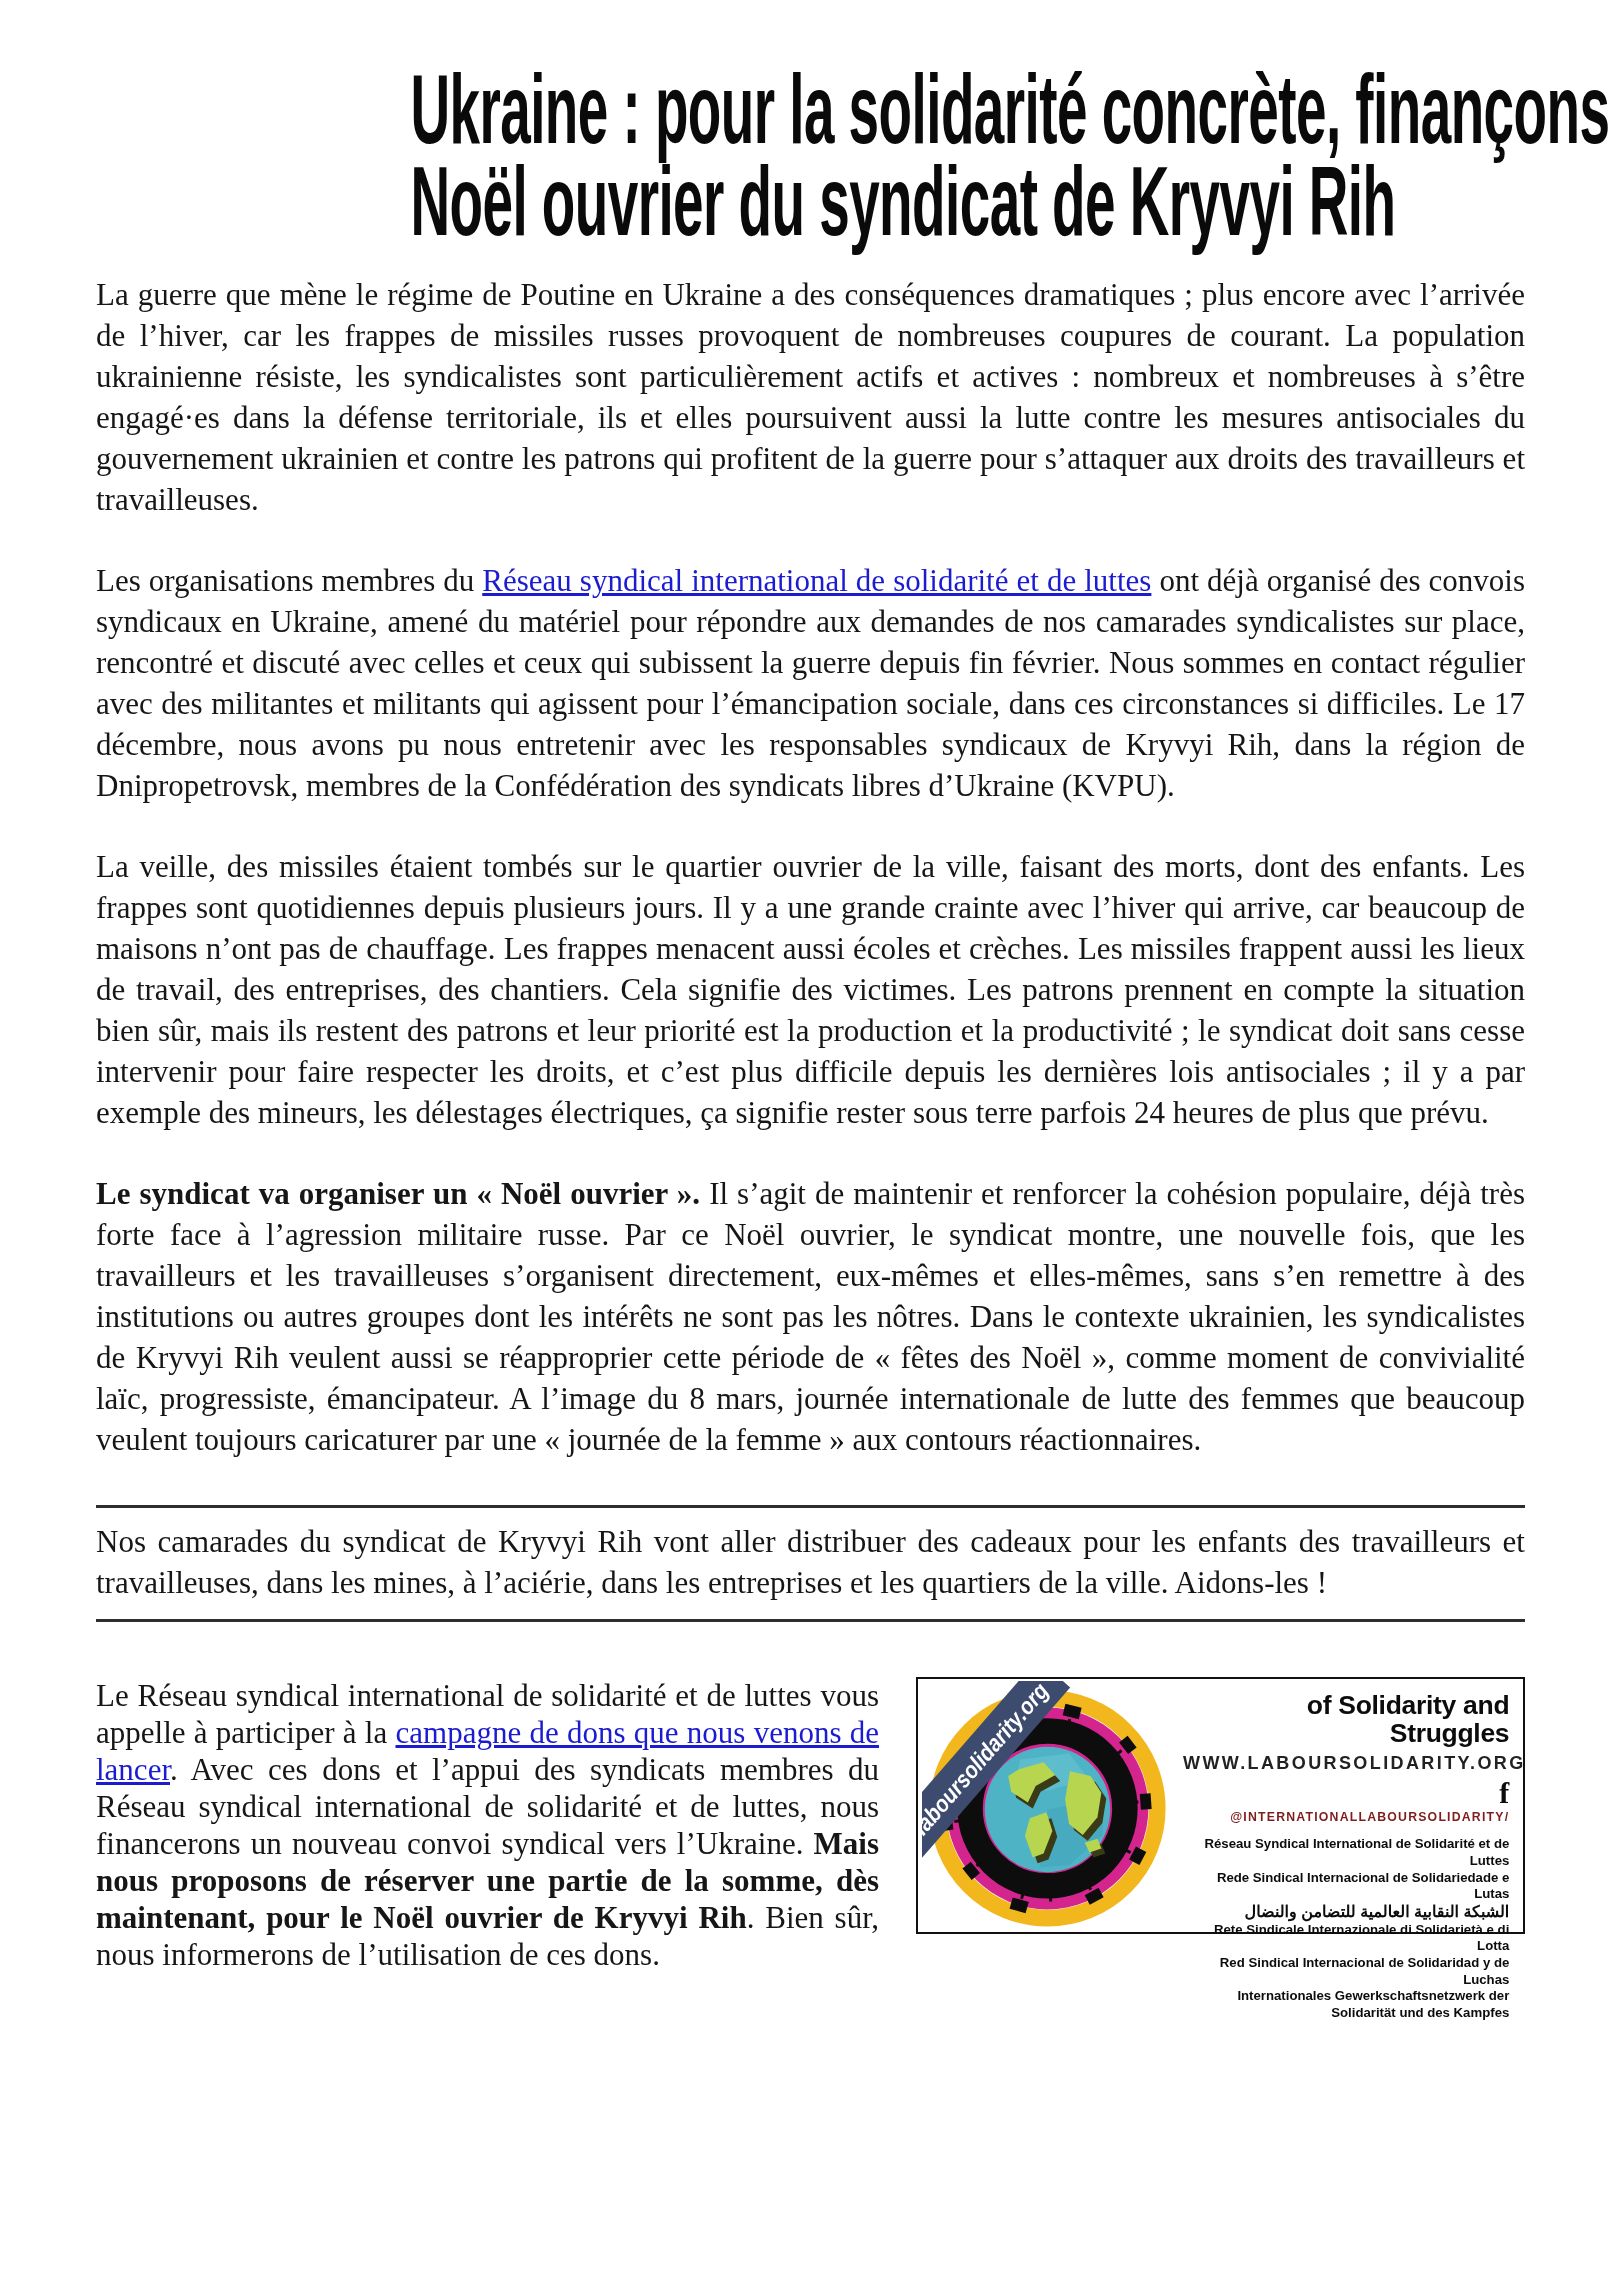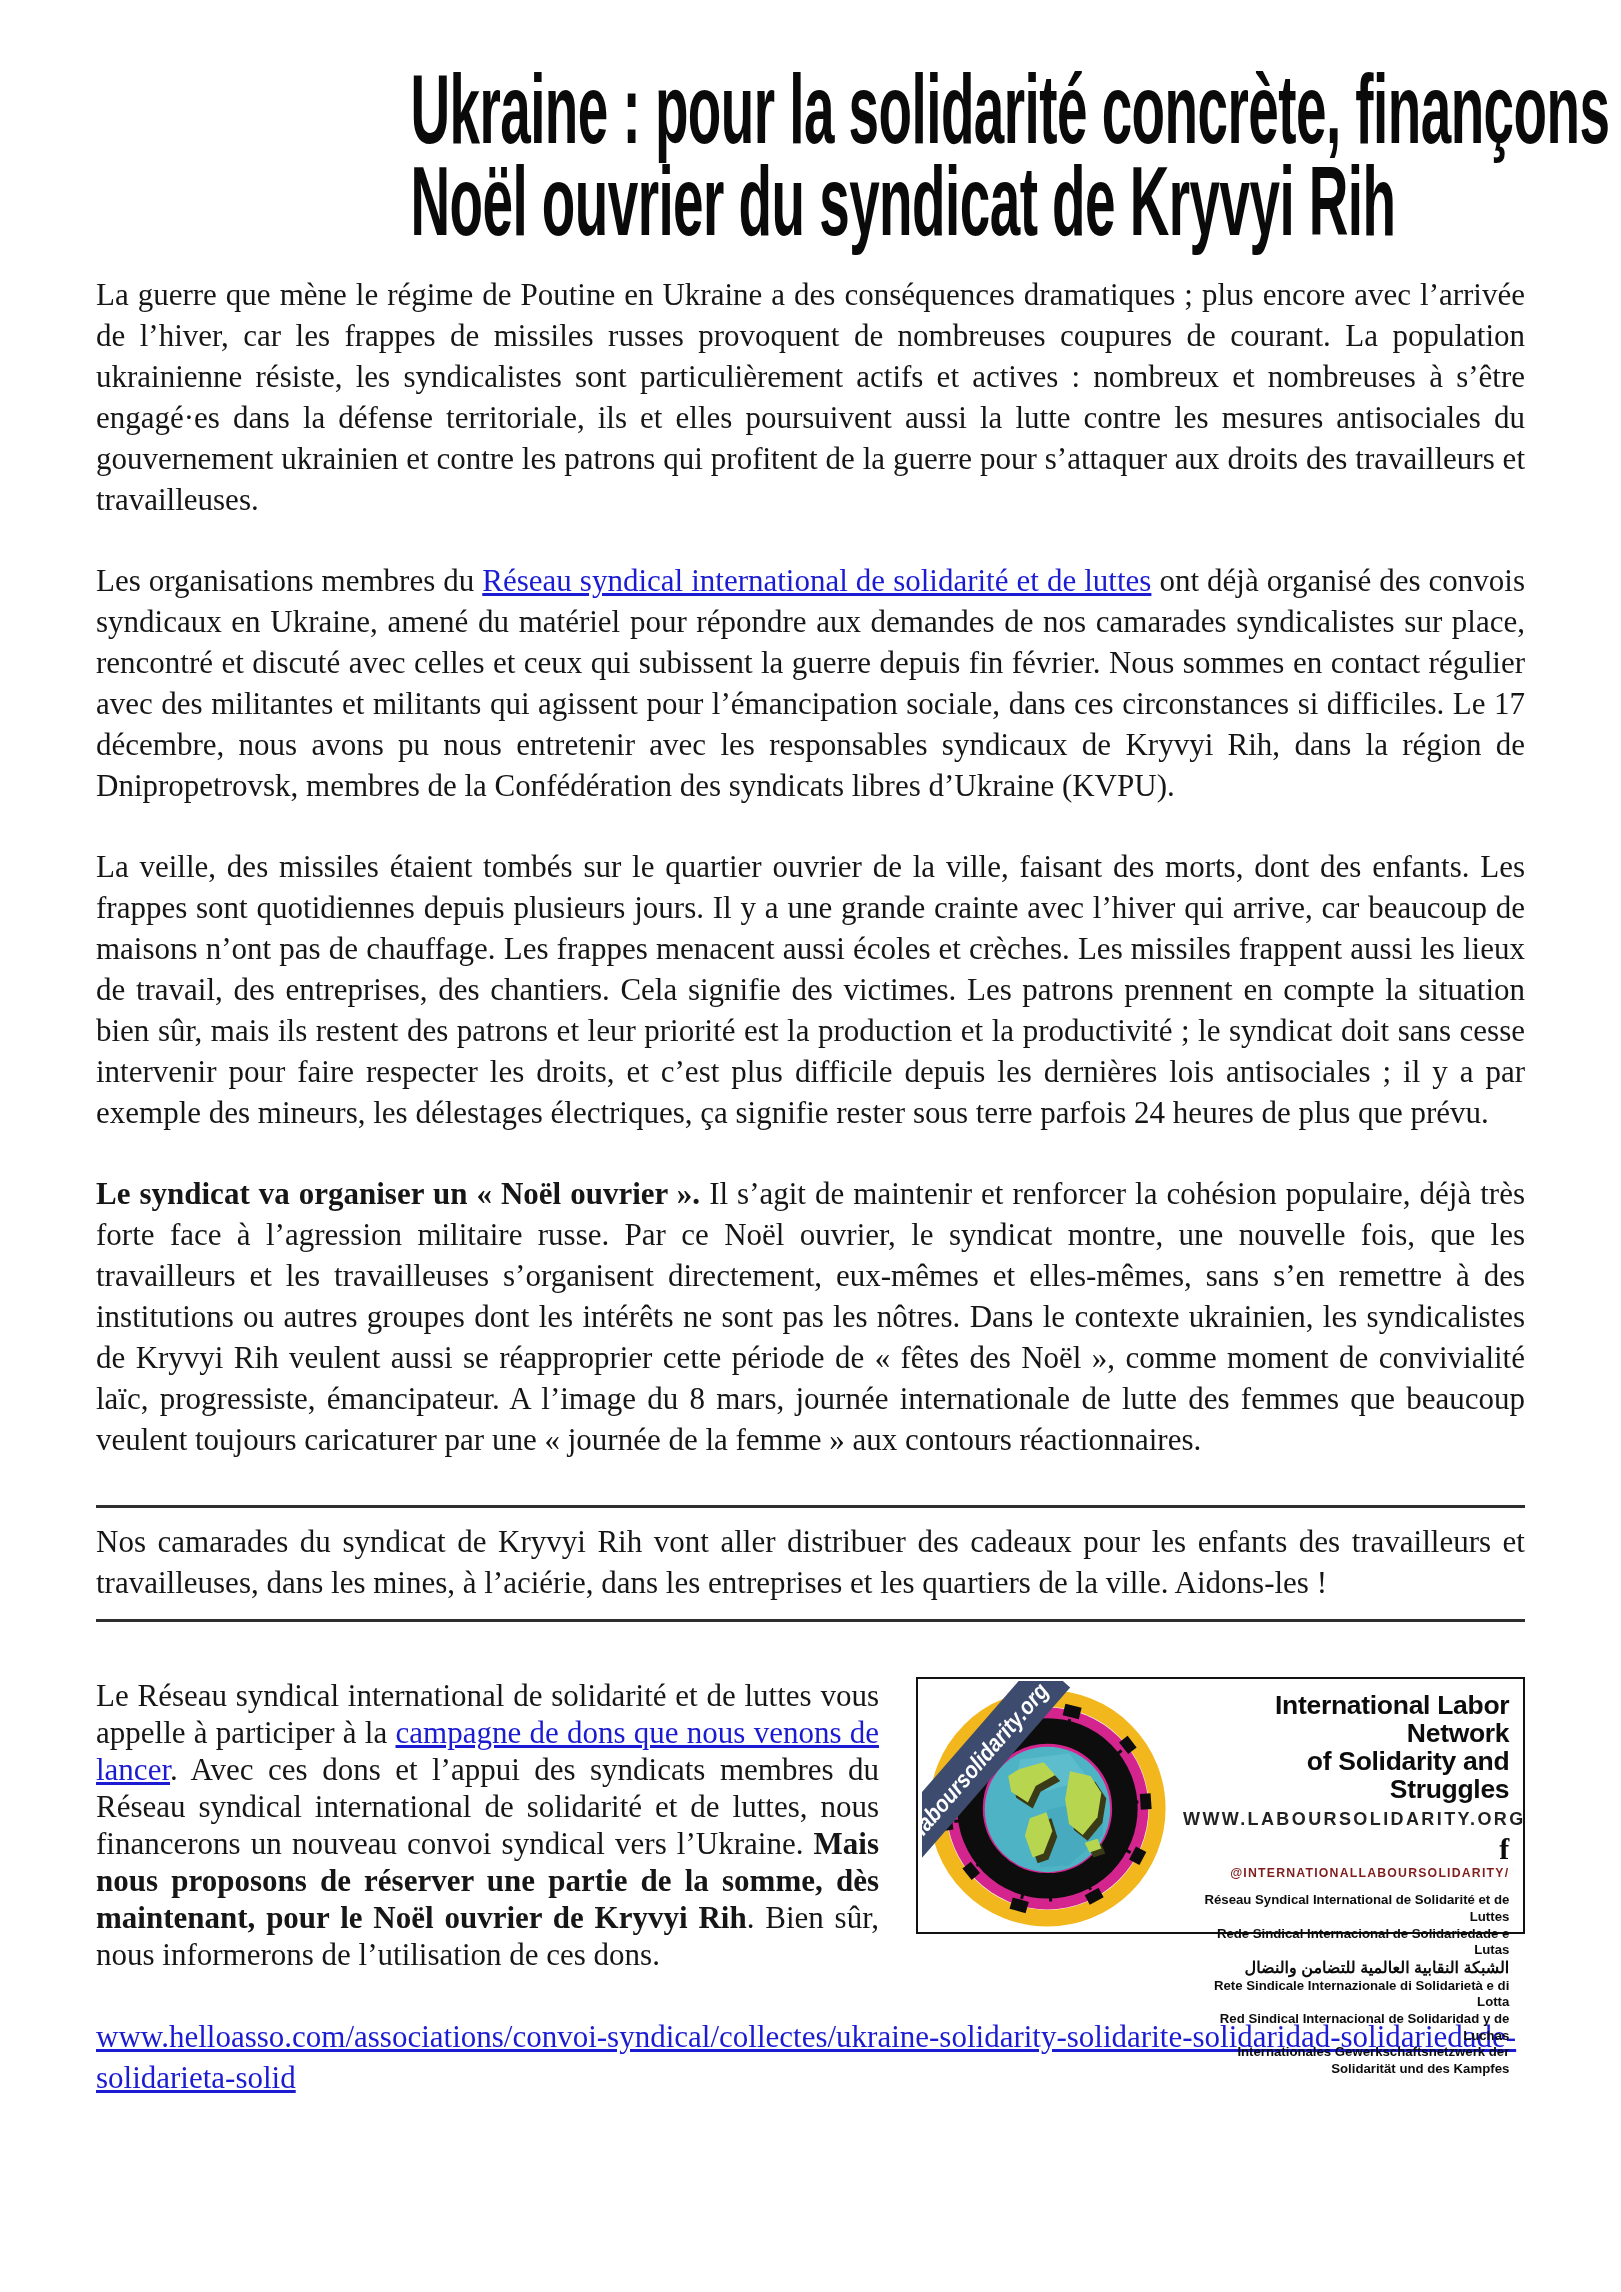--- a/index.html
+++ b/index.html
@@ -150,38 +150,36 @@
           </g>
 
           <g transform="translate(6,140) rotate(-49)">
             <rect class="f-ribbon" x="-34" y="-22" width="230" height="44"></rect>
             <text class="ribbon-text" x="81" y="9" text-anchor="middle" textLength="196" lengthAdjust="spacingAndGlyphs" id="ribbon-text-node">laboursolidarity.org</text>
           </g>
         </svg>
 
         <div class="banner-right">
           <div class="banner-title">
-            <div>International Labor Network</div>
             <div>of Solidarity and Struggles</div>
           </div>
           <div class="banner-site">WWW.LABOURSOLIDARITY.ORG</div>
           <div class="banner-fb">f</div>
           <div class="banner-handle">@INTERNATIONALLABOURSOLIDARITY/</div>
           <div class="banner-names">
 
           <div>Réseau Syndical International de Solidarité et de Luttes</div>
               <div>Rede Sindical Internacional de Solidariedade e Lutas</div>
               <div>الشبكة النقابية العالمية للتضامن والنضال</div>
               <div>Rete Sindicale Internazionale di Solidarietà e di Lotta</div>
               <div>Red Sindical Internacional de Solidaridad y de Luchas</div>
               <div>Internationales Gewerkschaftsnetzwerk der Solidarität und des Kampfes</div>
             </div>
         </div>
       </div>
 
       <p class="para"><span class="t-plain">Le Réseau syndical international de solidarité et de luttes vous appelle à participer à la </span><a class="t-link" href="#">campagne de dons que nous venons de lancer</a><span class="t-plain">. Avec ces dons et l’appui des syndicats membres du Réseau syndical international de solidarité et de luttes, nous financerons un nouveau convoi syndical vers l’Ukraine. </span><span class="t-bold">Mais nous proposons de réserver une partie de la somme, dès maintenant, pour le Noël ouvrier de Kryvyi Rih</span><span class="t-plain">. Bien sûr, nous informerons de l’utilisation de ces dons.</span></p>
     </div>
 
-    <p class="url-para"><a class="t-link" href="#">www.helloasso.com/associations/convoi-syndical/collectes/ukraine-solidarity-solidarite-solidaridad-solidariedade-solidarieta-solid</a></p>
 
   </div>
 </div>
 
 
 </body></html>

